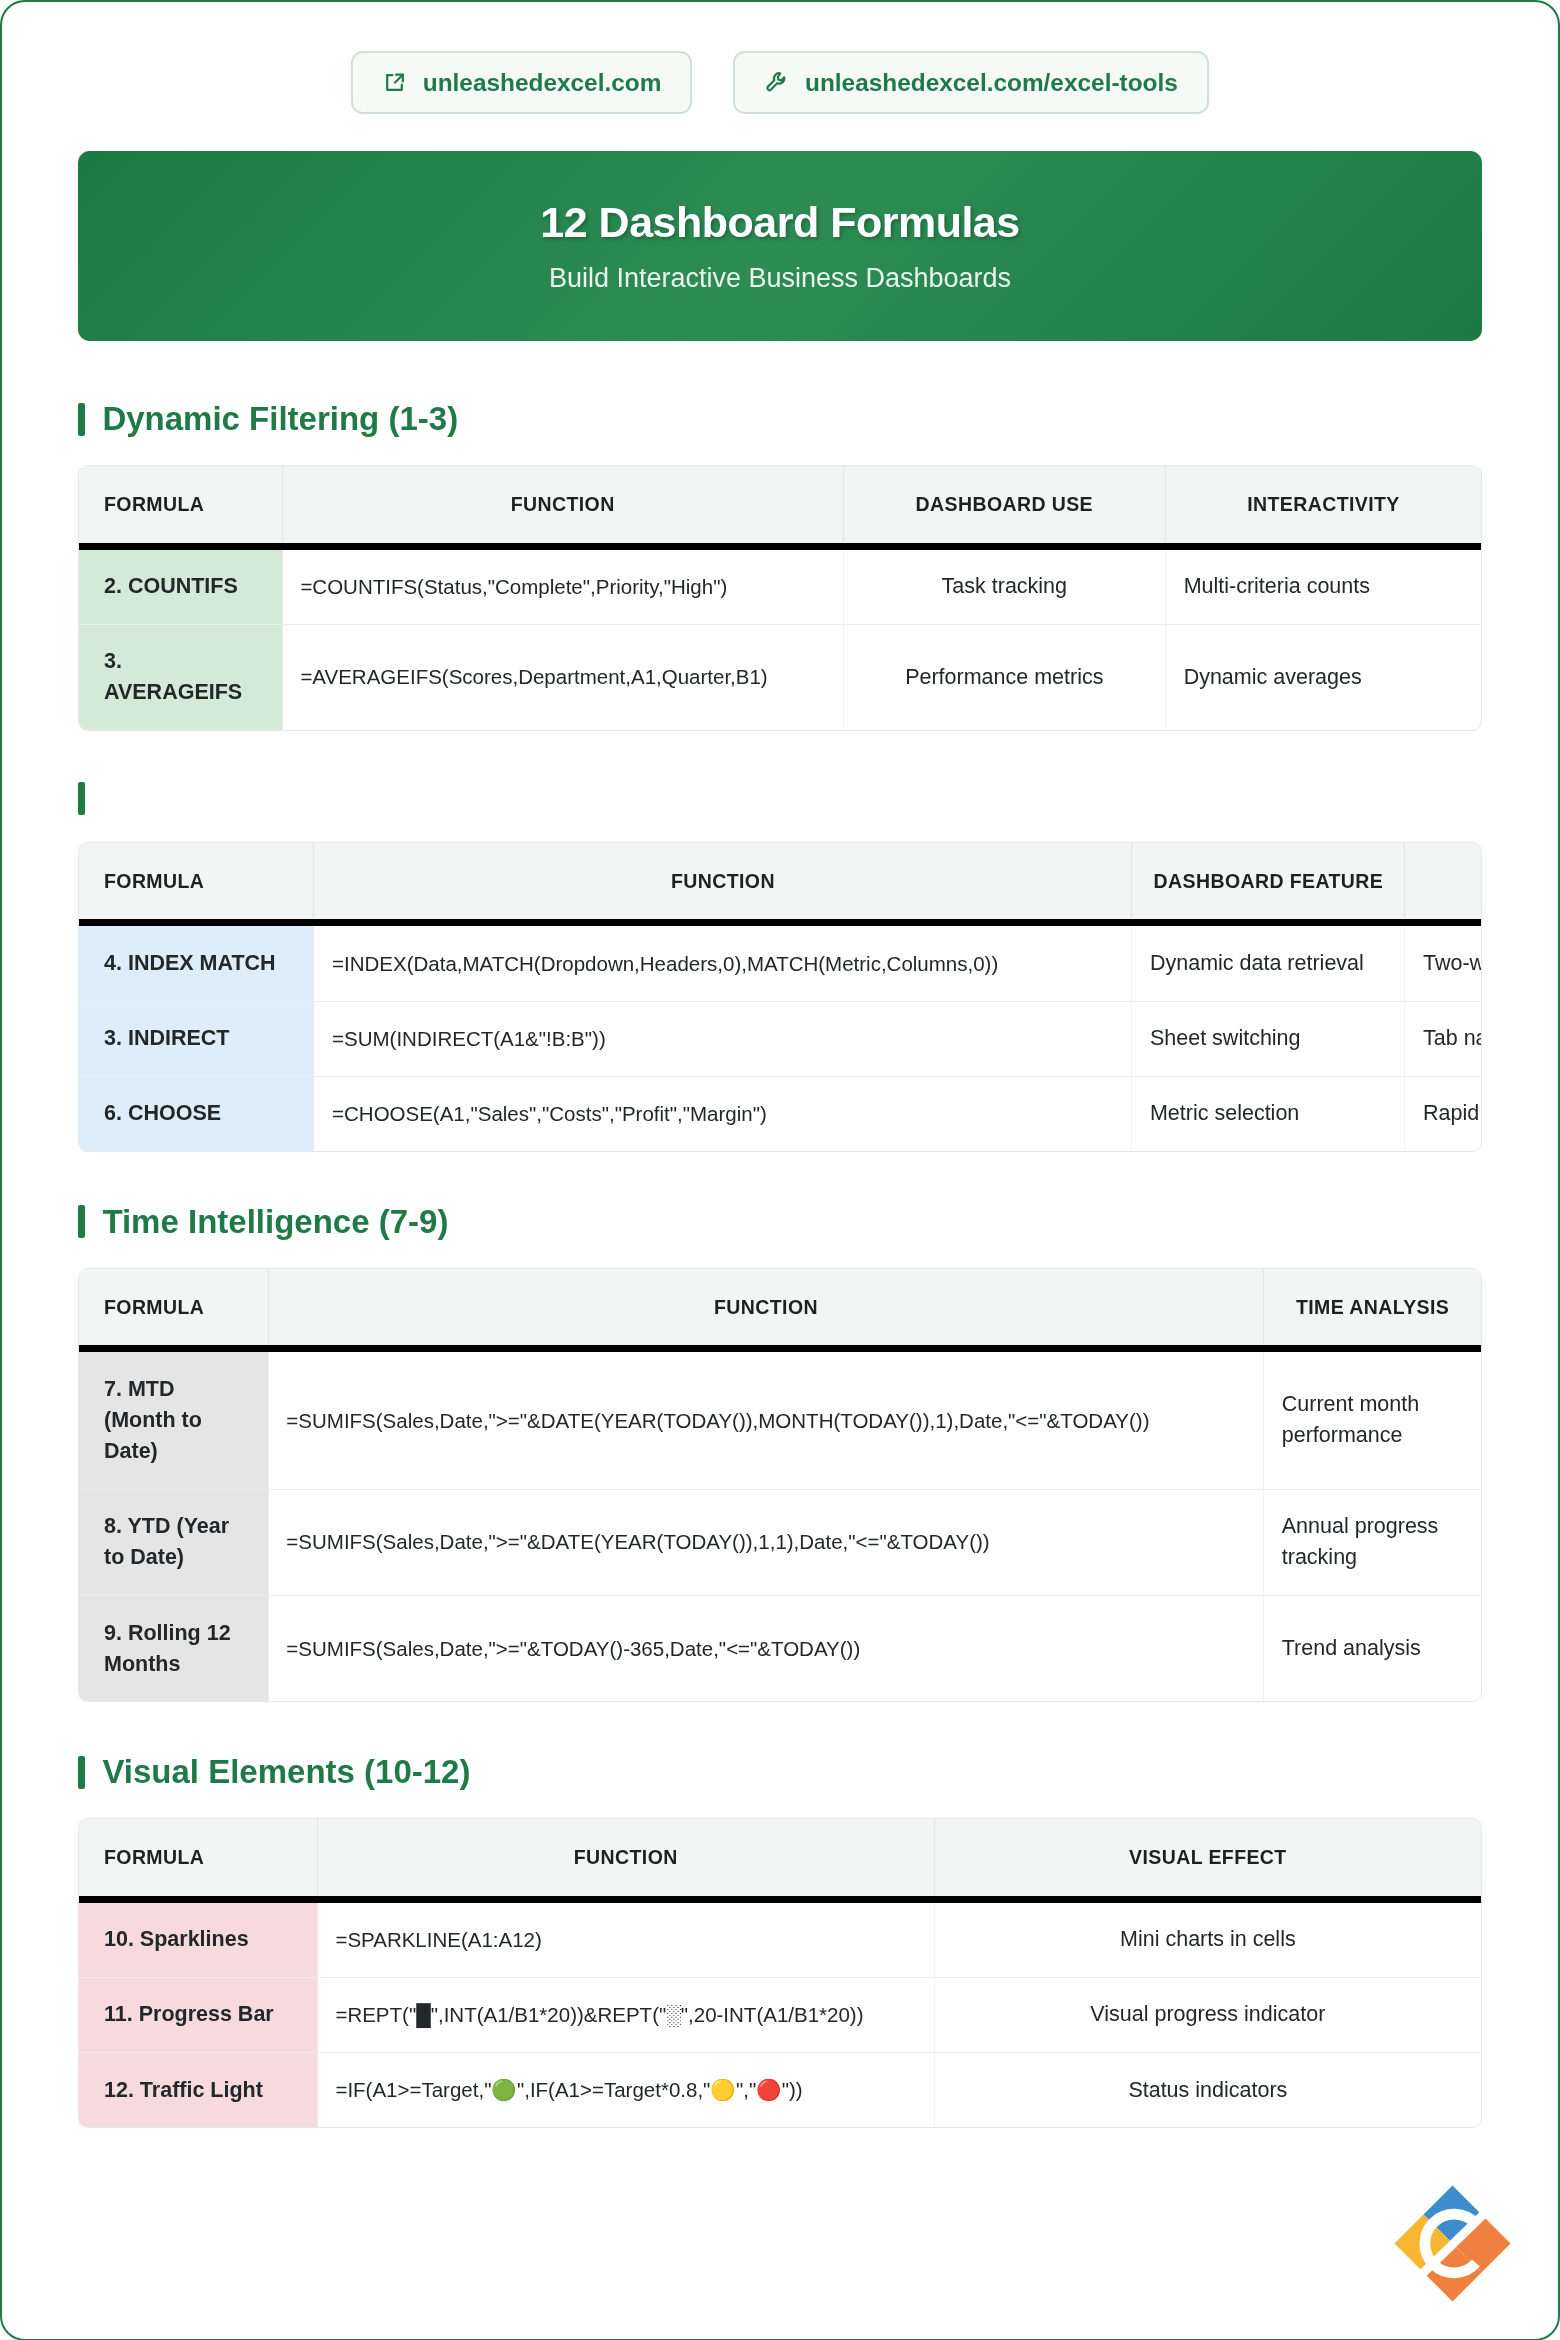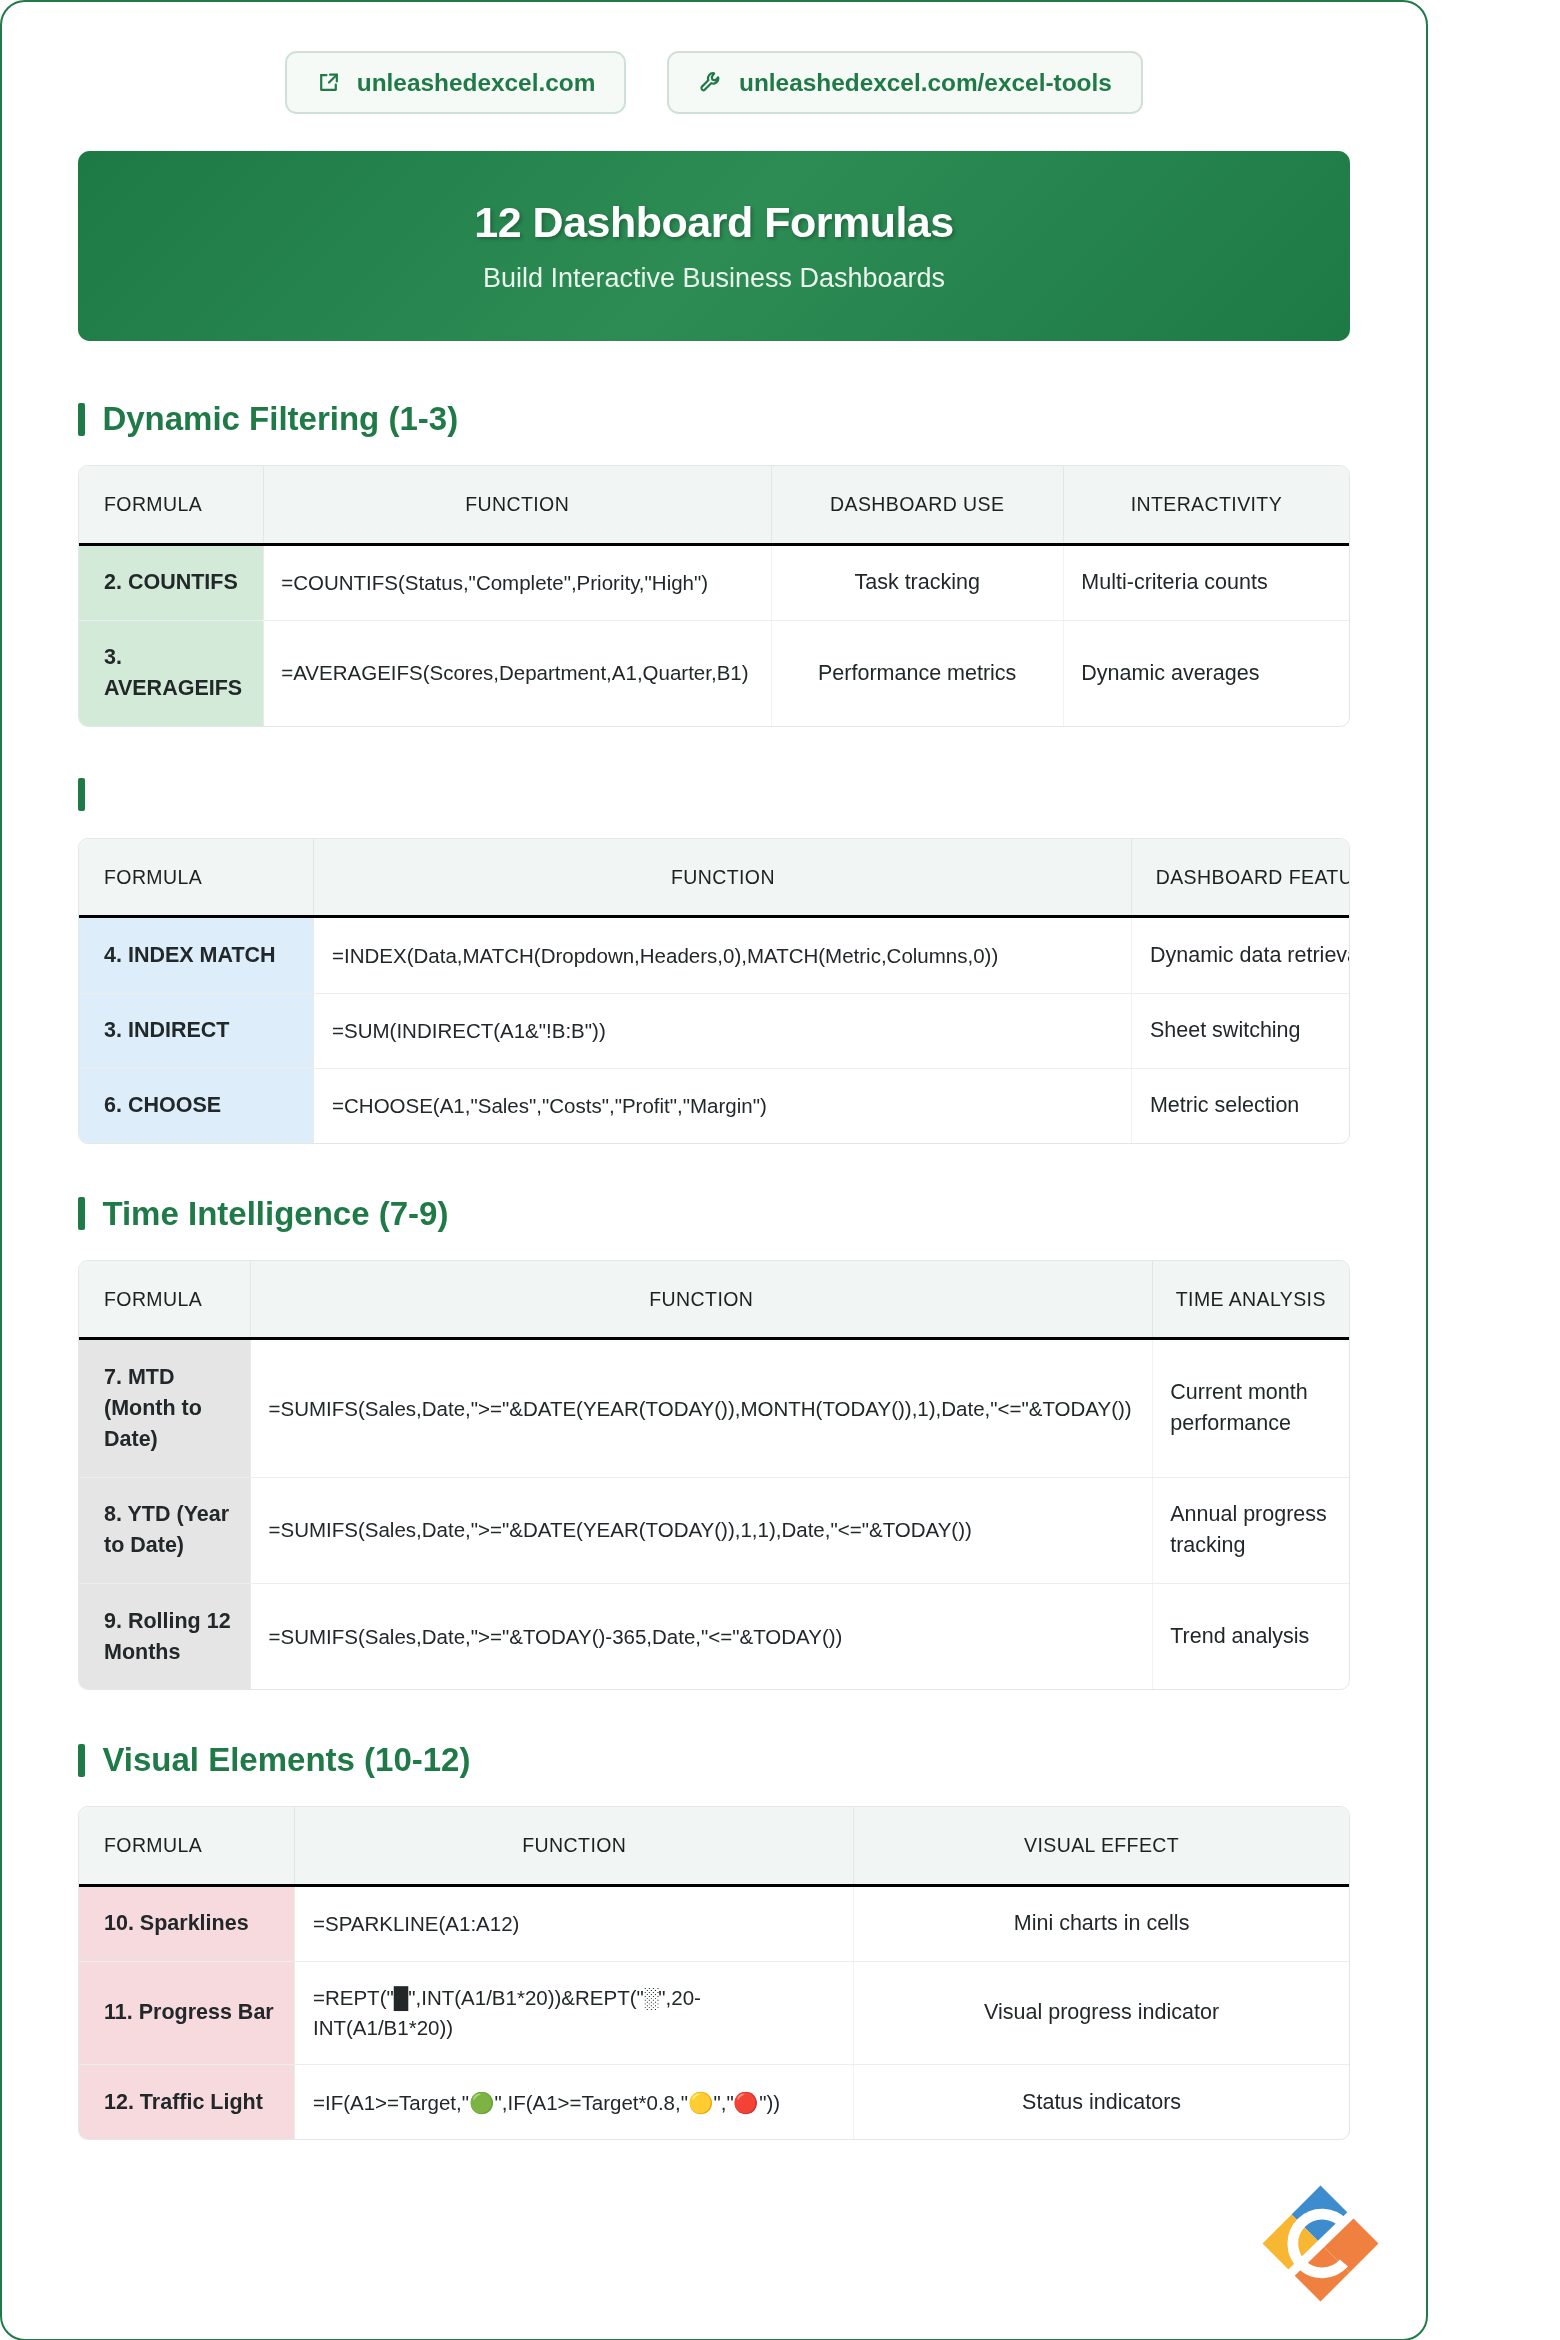--- a/index.html
+++ b/index.html
@@ -5,21 +5,21 @@
   * { box-sizing: border-box; margin: 0; padding: 0; }
 
   html, body {
     width: 1560px;
     background: #ffffff;
     font-family: "Liberation Sans", sans-serif;
   }
 
   .page {
     position: relative;
-    width: 1428px;
+    width: 1560px;
     min-height: 2341px;
     background: #ffffff;
     border: 2.9px solid #1f7a47;
     border-radius: 25px;
     overflow: hidden;
   }
 
   
   .linkbar {
     display: flex;
@@ -103,27 +103,27 @@
     table-layout: fixed;
   }
   table.full { width: 100%; }
   
   table.overflow { width: 1599px; }
 
   th {
     background: #f1f5f3;
     color: #1d2220;
     font-size: 19.5px;
-    font-weight: normal;
+    font-weight: bold;
     letter-spacing: 0.4px;
     text-transform: uppercase;
     padding: 25px 17px;
     text-align: center;
     border-right: 1px solid #e3e7e5;
-    border-bottom: 3px solid #000000;
+    border-bottom: 7px solid #000000;
     vertical-align: middle;
     line-height: 1.35;
   }
   th:last-child { border-right: none; }
   th.left { text-align: left; padding-left: 25px; }
 
   td {
     font-size: 21.5px;
     color: #22282a;
     padding: 21.5px 17.6px;

